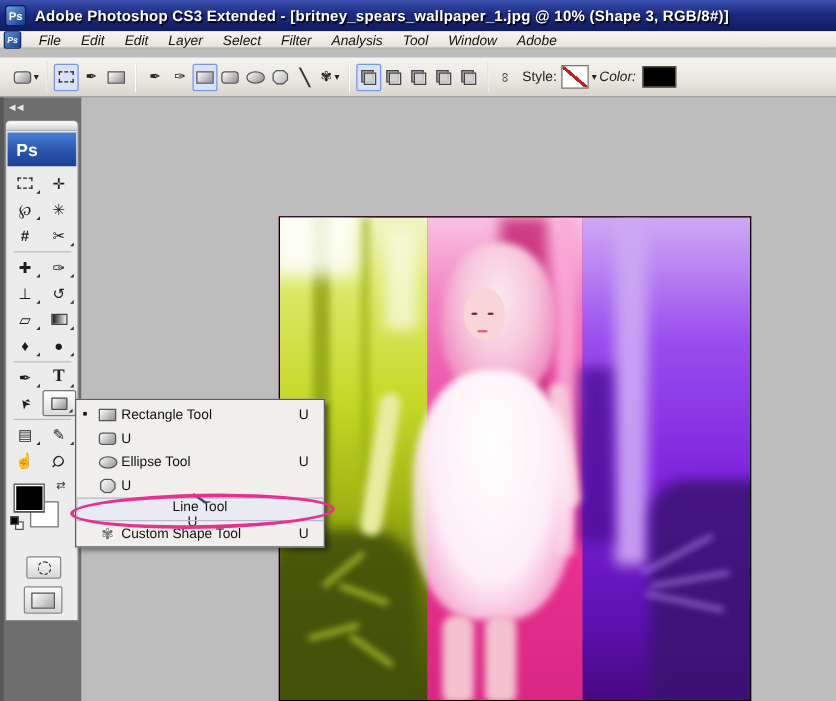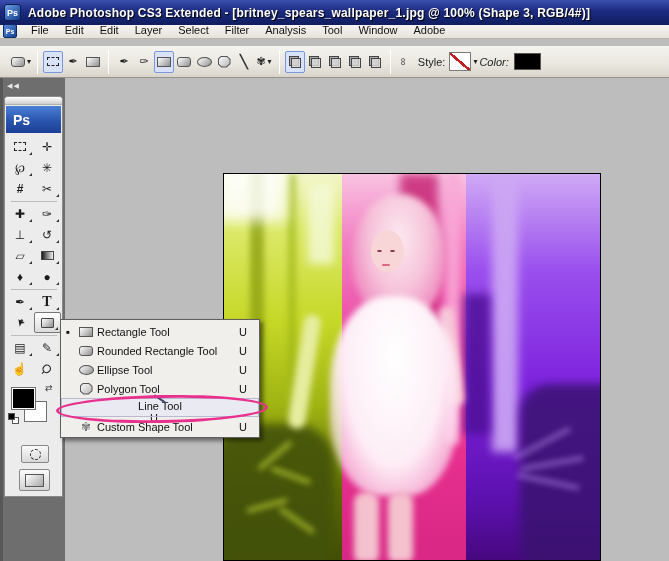--- a/index.html
+++ b/index.html
@@ -12,21 +12,21 @@
     display:flex; align-items:center; padding-left:4px; }
   .app-icon { width:17px; height:17px; border-radius:3px; flex:0 0 auto;
     background:linear-gradient(135deg,#6fa0e8,#123a86); color:#fff; font-size:9px; font-weight:bold;
     display:flex; align-items:center; justify-content:center; border:1px solid #0a1f55; }
   .title-text { color:#fff; font-weight:bold; font-size:12px; margin-left:7px; white-space:nowrap;
     text-shadow:1px 1px 1px #000; letter-spacing:.2px; }
 
   
   .menubar { position:absolute; left:0; top:25px; width:669px; height:14px;
     background:linear-gradient(180deg,#f7f5f1,#e6e2da); border-bottom:1px solid #b9b5ab;
-    display:flex; align-items:flex-end; font-size:11px; color:#111; }
+    display:flex; align-items:flex-start; font-size:11px; color:#111;font-style:italic; }
   .doc-icon { width:14px; height:14px; border-radius:2px; margin:0 6px 0 3px;
     background:linear-gradient(135deg,#5b8ede,#143f90); color:#fff; font-size:7px; font-weight:bold;
     display:flex; align-items:center; justify-content:center; border:1px solid #0a2a66; }
   .menu-item { padding:2px 8px; cursor:default; }
 
   
   .optionsbar { position:absolute; left:0; top:46px; width:669px; height:32px;
     background:linear-gradient(180deg,#f6f4f0 0%,#e9e6df 60%,#d9d5cc 100%);
     border-bottom:1px solid #96928a; display:flex; align-items:center; font-size:11px; color:#222; }
   .ob-sep { width:1px; height:24px; background:#a39f94; border-right:1px solid #fff; margin:0 5px; flex:0 0 auto;}
@@ -149,21 +149,21 @@
   .annotation { position:absolute; left:56px; top:317px; width:212px; height:28px;
     border:3px solid #e8308d; border-radius:50%; transform:rotate(-1deg); z-index:60; }
 </style>
 </head>
 <body>
 
 <div class="screen">
 
   <div class="titlebar">
     <div class="app-icon">Ps</div>
-    <div class="title-text">Adobe Photoshop CS3 Extended - [britney_spears_wallpaper_1.jpg @ 100% (Shape 3, RGB/4#)]</div>
+    <div class="title-text">Adobe Photoshop CS3 Extended - [britney_spears_wallpaper_1.jpg @ 10% (Shape 3, RGB/8#)]</div>
   </div>
 
   <div class="menubar">
     <div class="doc-icon">Ps</div>
     <span class="menu-item">File</span>
     <span class="menu-item">Edit</span>
     <span class="menu-item">Edit</span>
     <span class="menu-item">Layer</span>
     <span class="menu-item">Select</span>
     <span class="menu-item">Filter</span>
@@ -377,39 +377,37 @@
             <span class="grad-box"></span>
           </span>
         <span class="f-label">Rectangle Tool</span>
         <span class="f-short">U</span>
       </div>
       <div class="f-row">
         <span class="f-ind"></span>
         <span class="f-ico">
             <span class="grad-box rounded"></span>
           </span>
-        <span class="f-label">Rounded Rectangle Tool</span>
         <span class="f-short">U</span>
       </div>
       <div class="f-row">
         <span class="f-ind"></span>
         <span class="f-ico">
             <span class="grad-box ellipse"></span>
           </span>
         <span class="f-label">Ellipse Tool</span>
         <span class="f-short">U</span>
       </div>
       <div class="f-row">
         <span class="f-ind"></span>
         <span class="f-ico">
             <span class="oct-outer">
               <span class="oct-inner"></span>
             </span>
           </span>
-        <span class="f-label">Polygon Tool</span>
         <span class="f-short">U</span>
       </div>
       <div class="f-row hover">
         <span class="f-ind"></span>
         <span class="f-ico">
             <span class="f-line"></span>
           </span>
         <span class="f-label">Line Tool</span>
         <span class="f-short">U</span>
       </div>

